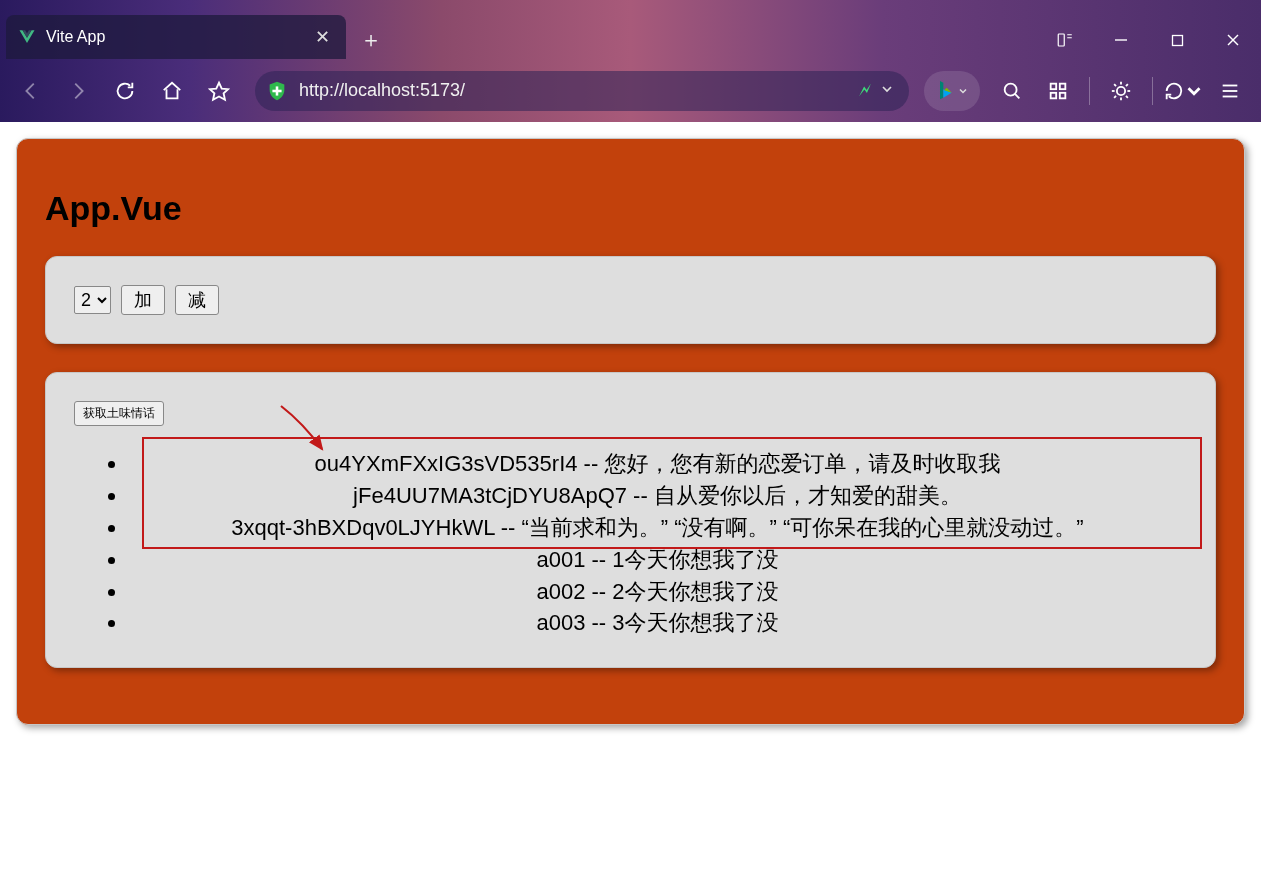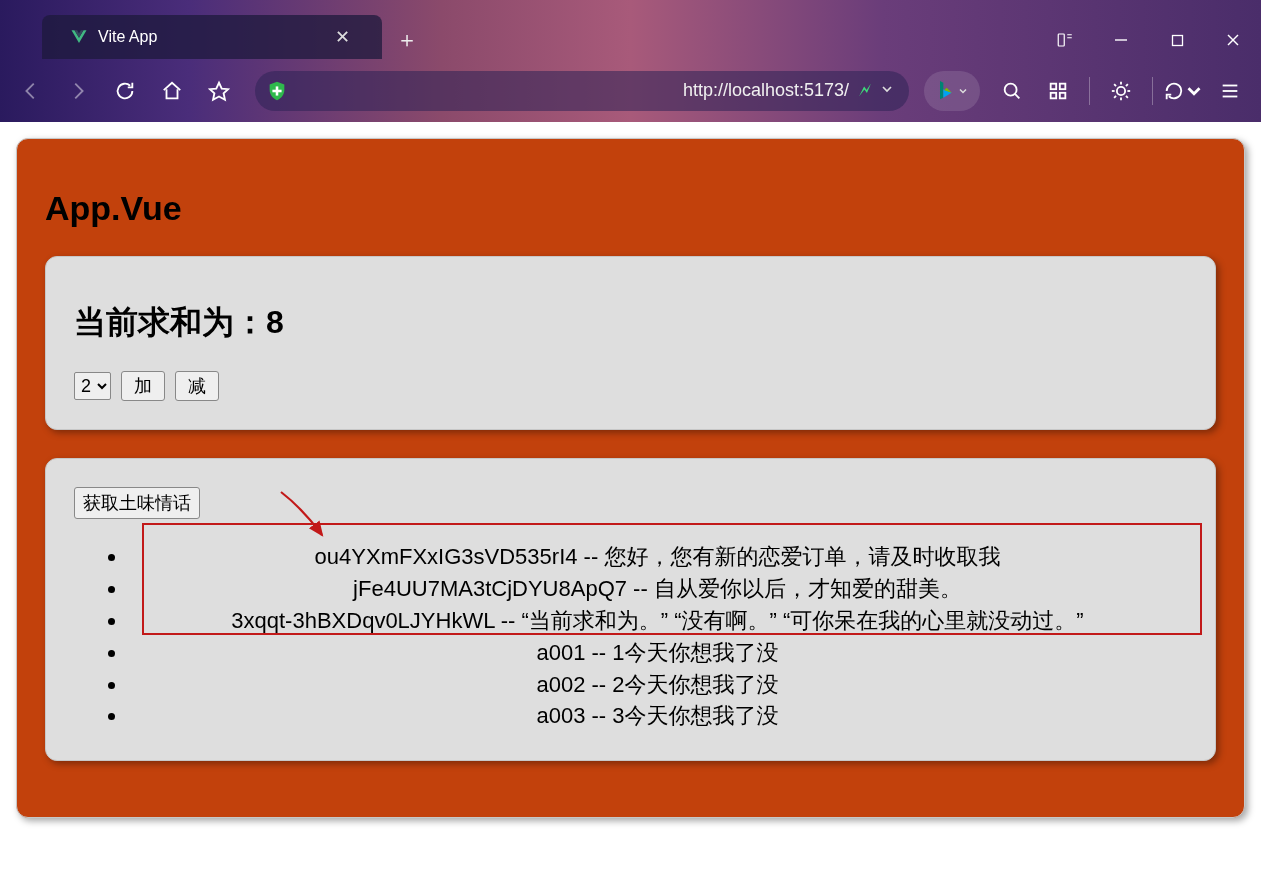--- a/index.html
+++ b/index.html
@@ -27,24 +27,23 @@
     }
     
     .tab-active {
       height: 44px;
       width: 340px;
       background: rgba(30, 25, 60, 0.75);
       border-top-left-radius: 8px;
       border-top-right-radius: 8px;
       display: flex;
       align-items: center;
-      padding: 0 28px;
+      padding: 0 12px;
       gap: 10px;
       color: #fff;
-      margin-left: 36px;
     }
     
     .tab-active .favicon {
       width: 18px;
       height: 18px;
     }
     
     .tab-title {
       flex: 1;
       font-size: 16px;
@@ -86,21 +85,20 @@
       font-size: 12px;
       cursor: pointer;
     }
     
     .toolbar {
       height: 63px;
       display: flex;
       align-items: center;
       padding: 0 10px;
       gap: 5px;
-      text-align: right;
     }
     
     .tb-btn {
       width: 42px;
       height: 42px;
       display: flex;
       align-items: center;
       justify-content: center;
       color: #eee;
       cursor: pointer;
@@ -213,21 +211,21 @@
       border-radius: 3px;
       cursor: pointer;
       font-family: inherit;
     }
     
     .list-card {
       position: relative;
     }
     
     .fetch-btn {
-      font-size: 18px;
+      font-size: 12px;
       padding: 3px 8px;
       background: #efefef;
       border: 1px solid #888;
       border-radius: 3px;
       cursor: pointer;
       font-family: inherit;
     }
     
     .arrow-annot {
       position: absolute;
@@ -407,23 +405,20 @@
       </div>
     </div>
   </div>
 </div>
 
 <div class="page">
   <div class="app-shell">
     <h1 class="app-title">App.Vue</h1>
 
     <div class="card">
-      <div class="sum-line">
-        <span>当前求和为：</span><span>8</span>
-      </div>
       <div class="controls-row">
         <select class="native">
           <option>2</option>
         </select>
         <button class="native">加</button>
         <button class="native">减</button>
       </div>
     </div>
 
     <div class="card list-card">

